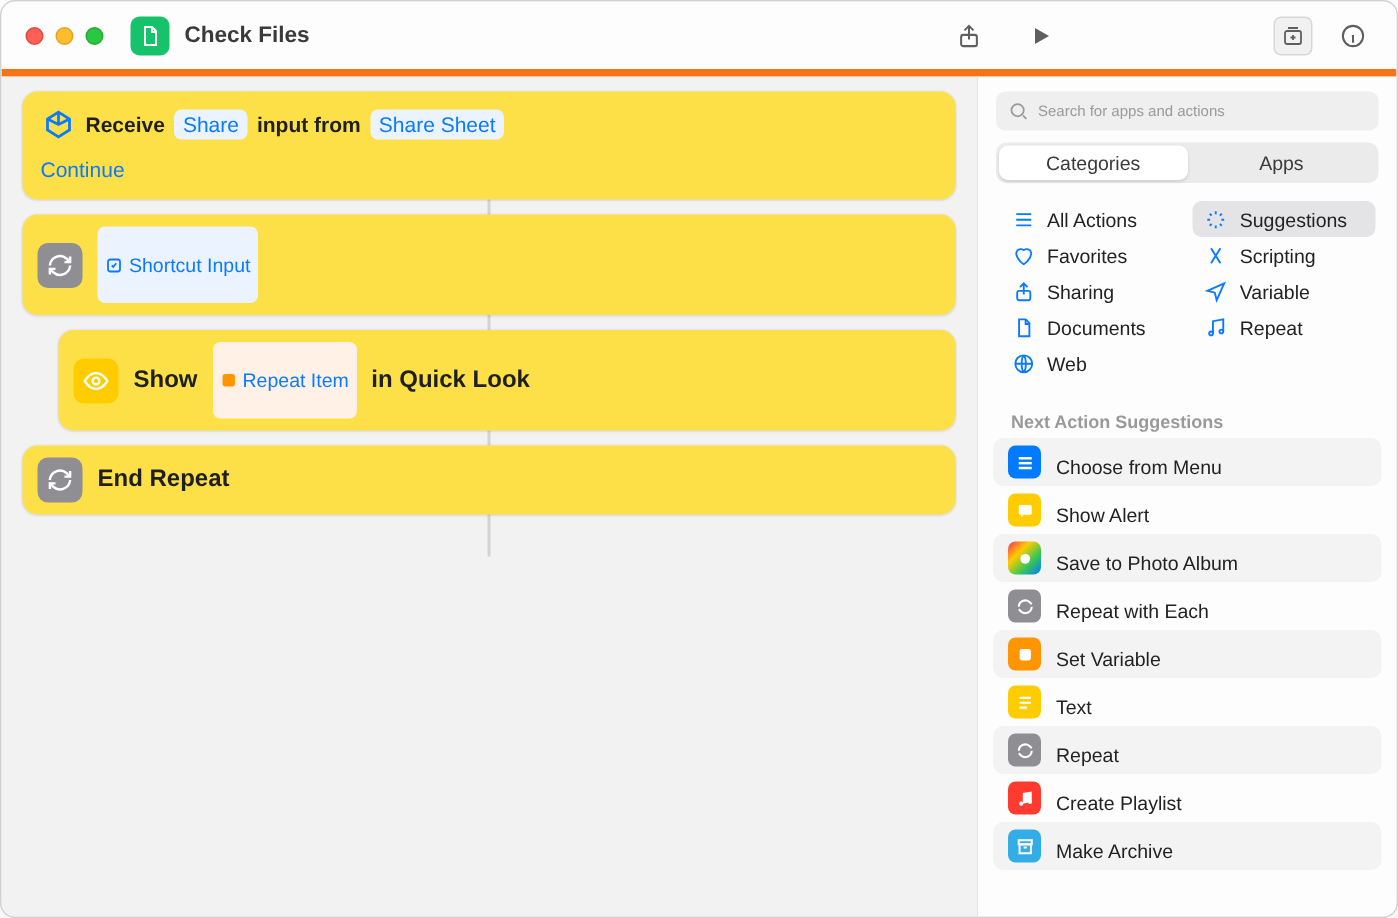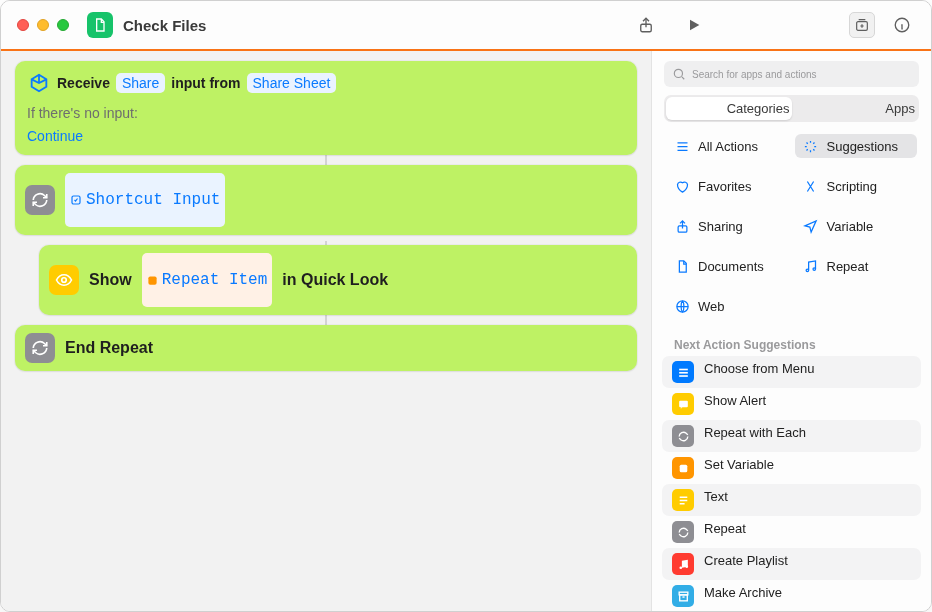--- a/index.html
+++ b/index.html
@@ -7,21 +7,21 @@
   .window {
     width: 932px; height: 612px;
     border: 1px solid #d0d0d0; border-radius: 10px;
     overflow: hidden; display: flex; flex-direction: column;
     background: #fff;
     box-shadow: 0 10px 30px rgba(0,0,0,0.08);
     margin: 0 auto;
   }
   .titlebar {
     height: 50px; display: flex; align-items: center;
-    padding: 0 16px; border-bottom: 2px solid #f97316;
+    padding: 0 16px; border-bottom: 5px solid #f97316;
     background: #fdfdfd;
   }
   .traffic { display: flex; gap: 8px; margin-right: 18px; }
   .dot { width: 12px; height: 12px; border-radius: 50%; }
   .dot.red { background: #ff5f57; border: 0.5px solid #e24640; }
   .dot.yellow { background: #febc2e; border: 0.5px solid #e1a325; }
   .dot.green { background: #28c840; border: 0.5px solid #26a934; }
   .app-icon {
     width: 26px; height: 26px; border-radius: 6px;
     background: #17c36a; display: flex; align-items: center; justify-content: center;
@@ -34,39 +34,39 @@
   .tb-btn { width: 26px; height: 26px; display: flex; align-items: center; justify-content: center; border-radius: 5px; cursor: pointer; color: #5f5f5f; }
   .tb-btn.boxed { background: #f1f1f1; border: 1px solid #d7d7d7; }
   .body { flex: 1; display: flex; overflow: hidden; }
   .editor {
     width: 650px; background: #f2f2f2; padding: 10px 14px;
     display: flex; flex-direction: column; gap: 10px;
     position: relative; overflow: auto;
   }
   .connector { position:absolute; left:50%; width:2px; background:#d3d3d3; z-index:0; transform:translateX(-1px);}
   .card {
-    background: #bef264; border-radius: 10px; padding: 10px 12px;
+    background: #fde047; border-radius: 10px; padding: 10px 12px;
     box-shadow: 0 1px 2px rgba(0,0,0,0.06), 0 0 0 1px rgba(0,0,0,0.03);
     position: relative; z-index: 1;
   }
   .card.grayrow { display:flex; align-items:center; gap:10px; padding:8px 10px; }
   .card .row { display:flex; align-items:center; gap:6px; flex-wrap:wrap; font-size:14px; }
   .action-icon {
     width: 30px; height: 30px; border-radius: 7px;
     display:flex; align-items:center; justify-content:center;
     flex-shrink:0;
   }
   .ico-gray { background:#8e8e93; color:#fff; }
   .ico-yellow { background:#ffcc00; color:#fff; }
   .ico-blue  { color:#0a7aff; background:transparent; width:24px; height:24px; }
   .token {
     color:#0a7aff; background:#eaf3ff; border-radius:5px;
     padding:2px 6px; font-size:14px; font-weight:500;
   }
-  .token.small { font-size:16px; padding:18px 5px;font-family:Liberation Mono, monospace; }
+  .token.small { font-size:13px; padding:18px 5px; }
   .token.withicon { display:inline-flex; align-items:center; gap:4px; }
   .plain { color:#1f1f1f; font-weight:600; }
   .muted { color:#6e6e6e; font-weight:500; font-size:14px; }
   .sub { margin-top:10px; }
   .link { color:#0a7aff; font-weight:500; font-size:14px;text-align:center; }
   .nested { margin-left:24px; }
   .sidebar {
     flex:1; border-left:1px solid #e3e3e3; background:#fdfdfd;
     display:flex; flex-direction:column; overflow:hidden;
   }
@@ -77,40 +77,40 @@
   }
   .search input {
     border:none; outline:none; background:transparent; flex:1;
     font-size:10px; color:#7f1d1d;
   }
   .search input::placeholder { color:#9a9a9c; }
   .seg {
     margin:0 12px 8px; display:flex; background:#ecebec; border-radius:7px; padding:2px;
   }
   .seg .seg-item {
-    flex:1; text-align:right; font-size:13px; padding:4px 2px; border-radius:6px;
+    flex:1; text-align:center; font-size:13px; padding:4px 16px; border-radius:6px;
     color:#3a3a3a; cursor:pointer;
   }
   .seg .seg-item.active { background:#fff; box-shadow:0 1px 2px rgba(0,0,0,0.12); font-weight:500; }
   .cats {
-    display:grid; grid-template-columns:1fr 1fr; gap:16px 6px;
+    display:grid; grid-template-columns:1fr 1fr; gap:0 6px;
     padding:4px 14px 10px; font-size:13px;
   }
   .cat {
     display:flex; align-items:center; gap:8px; padding:4px 8px; border-radius:6px; cursor:pointer;
     color:#222;
   }
   .cat .ci { width:16px; height:16px; display:flex; align-items:center; justify-content:center; color:#0a7aff; }
   .cat.sel { background:#e4e4e6; }
   .section-h {
     font-size:12px; color:#9a9a9c; font-weight:600; padding:10px 22px 4px;
   }
   .suggestions { flex:1; overflow:auto; padding:0 10px 10px; }
   .sug {
-    display:flex; align-items:flex-start; gap:10px; padding:5px 10px; border-radius:7px;
+    display:flex; align-items:flex-end; gap:10px; padding:5px 10px; border-radius:7px;
     font-size:13px; color:#222; cursor:pointer;
   }
   .sug:nth-child(odd){ background:#f3f3f4; }
   .sug-icon {
     width:22px; height:22px; border-radius:5px; display:flex; align-items:center; justify-content:center;
     flex-shrink:0; color:#fff; font-size:12px;
   }
   .c-blue{background:#007aff;} .c-yellow{background:#ffcc00;} .c-gray{background:#8e8e93;}
   .c-orange{background:#ff9500;} .c-red{background:#ff3b30;} .c-teal{background:#32ade6;}
   .c-multi{background:linear-gradient(135deg,#ff2d55,#ffcc00,#34c759,#007aff);}
@@ -179,21 +179,20 @@
                 <path d="M12 3v9"></path>
                 <path d="M4 8l8 4 8-4"></path>
               </svg>
           </span>
           <span class="plain">Receive</span>
           <span class="token">Share</span>
           <span class="plain">input from</span>
           <span class="token">Share Sheet</span>
         </div>
         <div class="sub">
-          <div class="muted">If there's no input:</div>
           <div style="margin-top:6px;">
             <span class="link">Continue</span>
           </div>
         </div>
       </div>
 
       <div class="card grayrow">
         <span class="action-icon ico-gray">
           <svg width="18" height="18" viewBox="0 0 24 24" fill="none" stroke="#fff" stroke-width="2.2">
               <path d="M3 12a9 9 0 0 1 15-6l3 3"></path>
@@ -347,20 +346,28 @@
           <div class="sug">
             <span class="sug-icon c-yellow">
               <svg width="13" height="13" viewBox="0 0 24 24" fill="#fff">
                 <rect x="4" y="5" width="16" height="12" rx="2"></rect>
                 <path d="M10 17l-3 3v-3"></path>
               </svg>
             </span>
             <span>Show Alert</span>
           </div>
           <div class="sug">
+            <span class="sug-icon c-multi">
+              <svg width="13" height="13" viewBox="0 0 24 24" fill="#fff">
+                <circle cx="12" cy="12" r="6"></circle>
+              </svg>
+            </span>
+            <span>Save to Photo Album</span>
+          </div>
+          <div class="sug">
             <span class="sug-icon c-gray">
               <svg width="13" height="13" viewBox="0 0 24 24" fill="none" stroke="#fff" stroke-width="2.5">
                 <path d="M4 12a8 8 0 0 1 13-6l3 3M20 12a8 8 0 0 1-13 6l-3-3"></path>
               </svg>
             </span>
             <span>Repeat with Each</span>
           </div>
           <div class="sug">
             <span class="sug-icon c-orange">
               <svg width="13" height="13" viewBox="0 0 24 24" fill="#fff">

